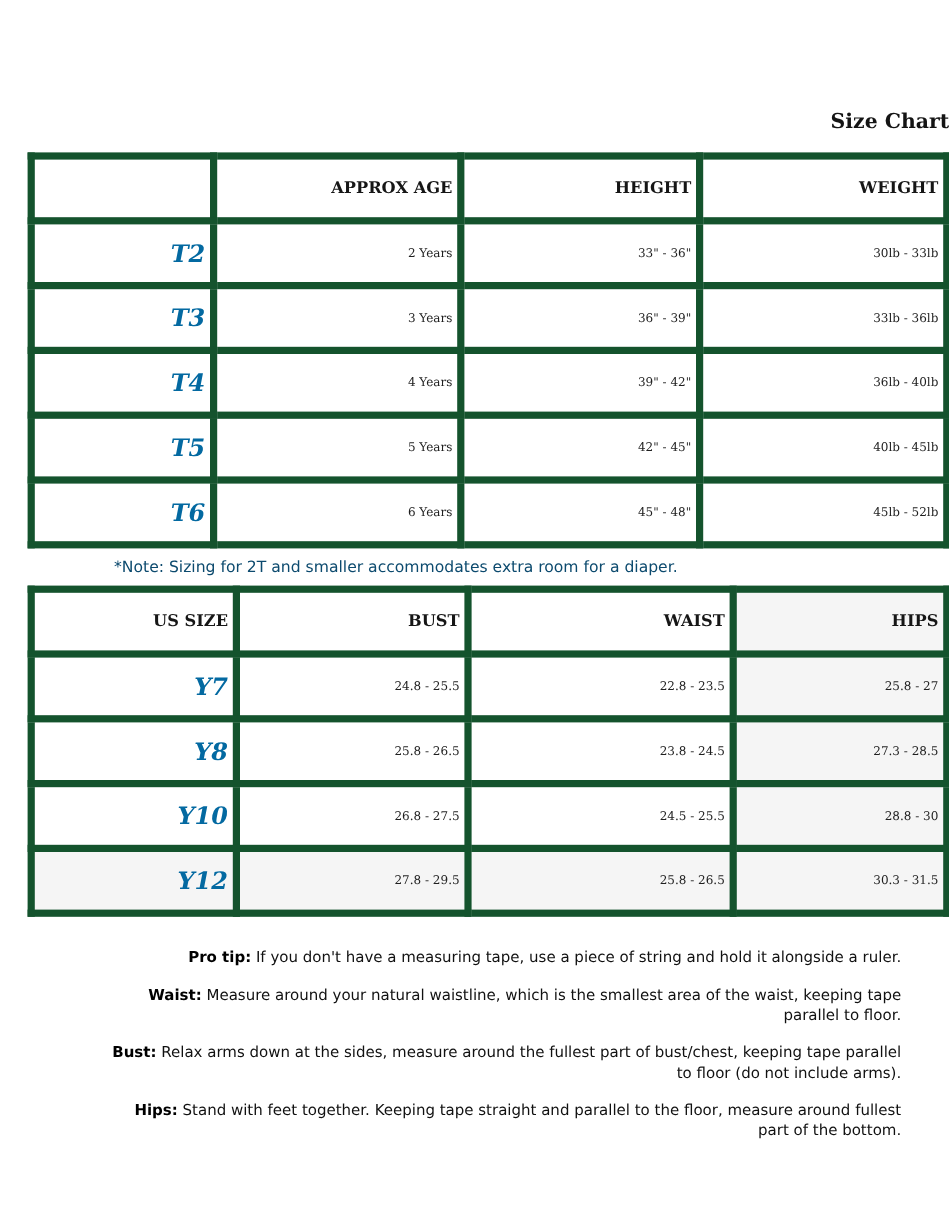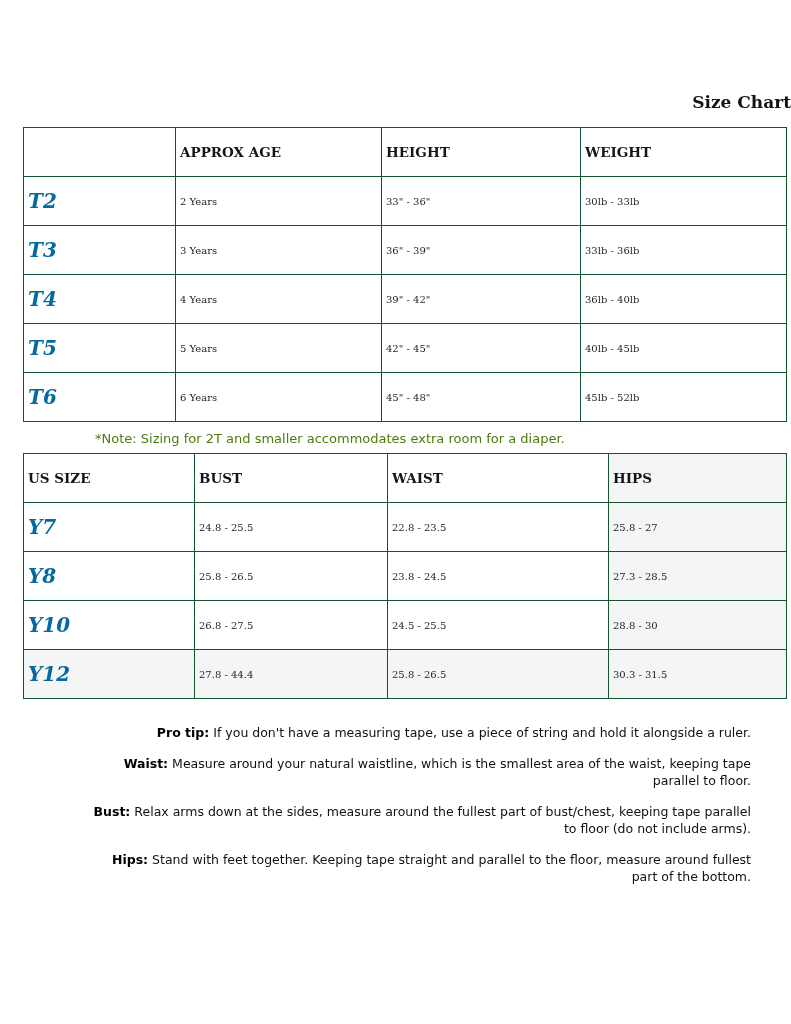--- a/index.html
+++ b/index.html
@@ -28,23 +28,23 @@
   table.size-table {
     border-collapse: collapse;
     table-layout: fixed;
     margin-left: 23px;
     width: 763px;
     font-family: "DejaVu Serif", "Liberation Serif", serif;
   }
   table.size-table.toddler { margin-top: 15px; }
   table.size-table.youth   { margin-top: 0px; }
   .size-table th, .size-table td {
-    border: 1px solid #14532d;
+    border: 6px solid #14532d;
     height: 48px;
-    text-align: left;
+    text-align: right;
     vertical-align: middle;
     padding: 0 4px;
     background: #ffffff;
     overflow: hidden;
   }
   .size-table th {
     font-weight: bold;
     font-size: 13.5px;
     color: #161616;
   }
@@ -61,21 +61,21 @@
   
   table.youth th:last-child,
   table.youth td:last-child { background: #f5f5f5; }
   table.youth tr.shaded td  { background: #f5f5f5; }
 
   .note {
     margin: 9px 0 6px 95px;
     font-family: "DejaVu Sans", "Liberation Sans", sans-serif;
     font-size: 13px;
     line-height: 16px;
-    color: #4d7c0f;
+    color: #0c4a6e;
   }
   .tips {
     margin: 25px 0 0 91px;
     width: 660px;
     font-family: "DejaVu Sans", "Liberation Sans", sans-serif;
     font-size: 12.5px;
     line-height: 17px;
     color: #111111;
   }
   .tips p { margin: 0 0 14px 0; text-align: right; }
@@ -168,21 +168,21 @@
         <td>27.3 - 28.5</td>
       </tr>
       <tr>
         <td class="first">Y10</td>
         <td>26.8 - 27.5</td>
         <td>24.5 - 25.5</td>
         <td>28.8 - 30</td>
       </tr>
       <tr class="shaded">
         <td class="first">Y12</td>
-        <td>27.8 - 44.4</td>
+        <td>27.8 - 29.5</td>
         <td>25.8 - 26.5</td>
         <td>30.3 - 31.5</td>
       </tr>
     </tbody>
   </table>
 
   <div class="tips">
     <p><b>Pro tip:</b> <span>If you don't have a measuring tape, use a piece of string and hold it alongside a ruler.</span></p>
     <p><b>Waist:</b> <span>Measure around your natural waistline, which is the smallest area of the waist, keeping tape parallel to floor.</span></p>
     <p><b>Bust:</b> <span>Relax arms down at the sides, measure around the fullest part of bust/chest, keeping tape parallel to floor (do not include arms).</span></p>

